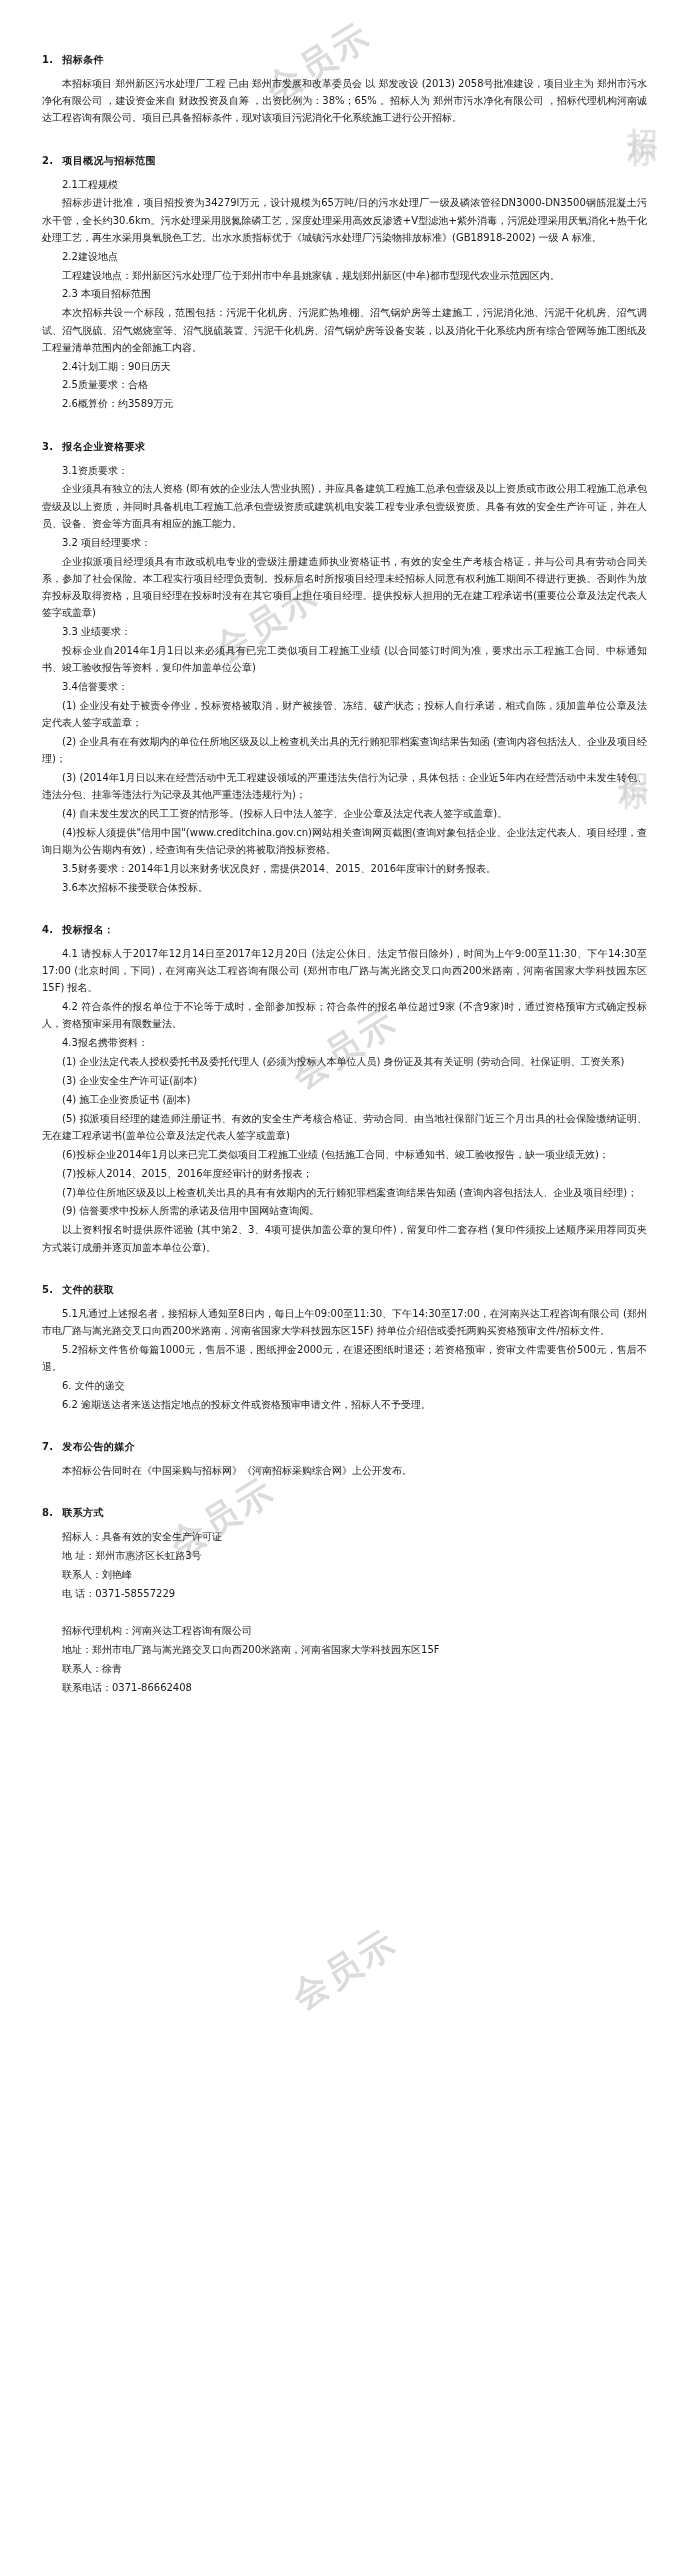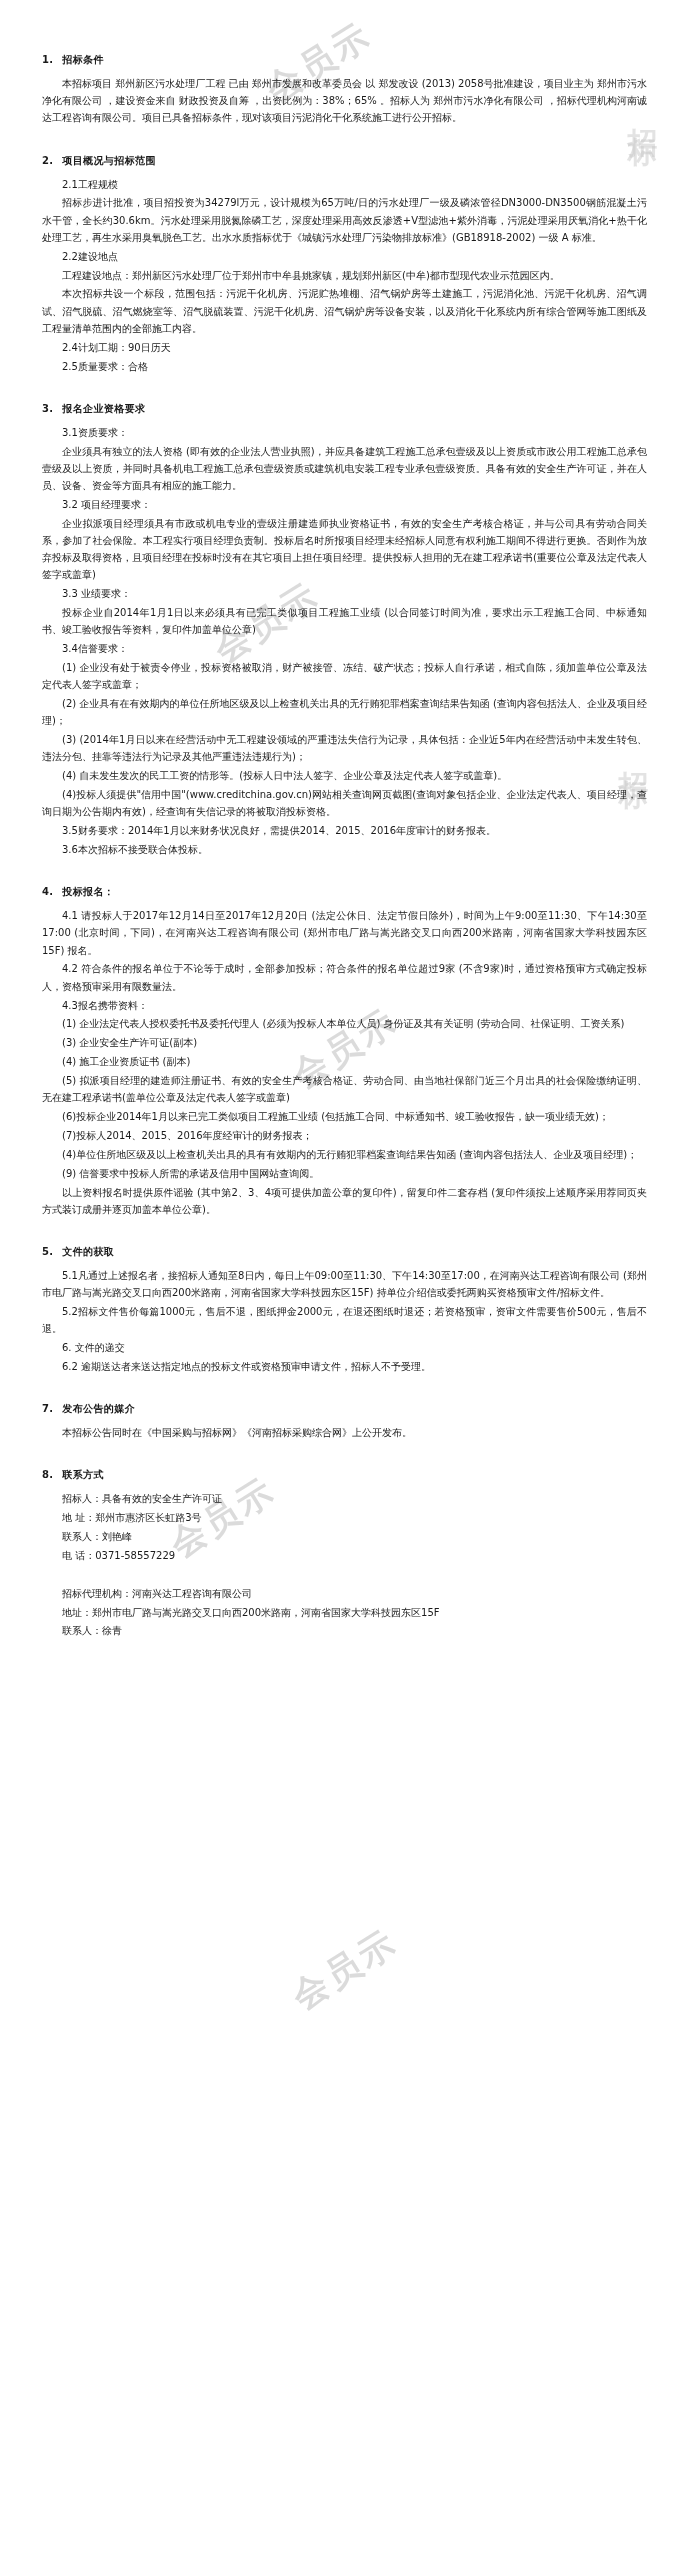--- a/index.html
+++ b/index.html
@@ -93,23 +93,25 @@
       <h2 class="sec"><span class="num">1.</span><span>招标条件</span></h2>
       <div class="blk">
         <p class="ind1">本招标项目 郑州新区污水处理厂工程 已由 郑州市发展和改革委员会 以 郑发改设 (2013) 2058号批准建设，项目业主为 郑州市污水净化有限公司 ，建设资金来自 财政投资及自筹 ，出资比例为：38%；65% 。招标人为 郑州市污水净化有限公司 ，招标代理机构河南诚达工程咨询有限公司。项目已具备招标条件，现对该项目污泥消化干化系统施工进行公开招标。</p>
       </div>
       <h2 class="sec"><span class="num">2.</span><span>项目概况与招标范围</span></h2>
       <div class="blk">
         <p class="ind2">2.1工程规模</p>
         <p class="ind1">招标步进计批准，项目招投资为34279l万元，设计规模为65万吨/日的污水处理厂一级及磷浓管径DN3000-DN3500钢筋混凝土污水干管，全长约30.6km。污水处理采用脱氮除磷工艺，深度处理采用高效反渗透+V型滤池+紫外消毒，污泥处理采用厌氧消化+热干化处理工艺，再生水采用臭氧脱色工艺。出水水质指标优于《城镇污水处理厂污染物排放标准》(GB18918-2002) 一级 A 标准。</p>
         <p class="ind2">2.2建设地点</p>
         <p class="ind2">工程建设地点：郑州新区污水处理厂位于郑州市中牟县姚家镇，规划郑州新区(中牟)都市型现代农业示范园区内。</p>
+        <p class="ind2">2.3 本项目招标范围</p>
         <p class="ind1">本次招标共设一个标段，范围包括：污泥干化机房、污泥贮热堆棚、沼气锅炉房等土建施工，污泥消化池、污泥干化机房、沼气调试、沼气脱硫、沼气燃烧室等、沼气脱硫装置、污泥干化机房、沼气锅炉房等设备安装，以及消化干化系统内所有综合管网等施工图纸及工程量清单范围内的全部施工内容。</p>
         <p class="ind2">2.4计划工期：90日历天</p>
         <p class="ind2">2.5质量要求：合格</p>
+        <p class="ind2">2.6概算价：约3589万元</p>
       </div>
       <h2 class="sec"><span class="num">3.</span><span>报名企业资格要求</span></h2>
       <div class="blk">
         <p class="ind2">3.1资质要求：</p>
         <p class="ind1">企业须具有独立的法人资格 (即有效的企业法人营业执照)，并应具备建筑工程施工总承包壹级及以上资质或市政公用工程施工总承包壹级及以上资质，并同时具备机电工程施工总承包壹级资质或建筑机电安装工程专业承包壹级资质。具备有效的安全生产许可证，并在人员、设备、资金等方面具有相应的施工能力。</p>
         <p class="ind2">3.2 项目经理要求：</p>
         <p class="ind1">企业拟派项目经理须具有市政或机电专业的壹级注册建造师执业资格证书，有效的安全生产考核合格证，并与公司具有劳动合同关系，参加了社会保险。本工程实行项目经理负责制。投标后名时所报项目经理未经招标人同意有权利施工期间不得进行更换。否则作为放弃投标及取得资格，且项目经理在投标时没有在其它项目上担任项目经理。提供投标人担用的无在建工程承诺书(重要位公章及法定代表人签字或盖章)</p>
         <p class="ind2">3.3 业绩要求：</p>
         <p class="ind1">投标企业自2014年1月1日以来必须具有已完工类似项目工程施工业绩 (以合同签订时间为准，要求出示工程施工合同、中标通知书、竣工验收报告等资料，复印件加盖单位公章)</p>
         <p class="ind2">3.4信誉要求：</p>
@@ -125,21 +127,21 @@
       <div class="blk">
         <p class="ind1">4.1 请投标人于2017年12月14日至2017年12月20日 (法定公休日、法定节假日除外)，时间为上午9:00至11:30、下午14:30至17:00 (北京时间，下同)，在河南兴达工程咨询有限公司 (郑州市电厂路与嵩光路交叉口向西200米路南，河南省国家大学科技园东区15F) 报名。</p>
         <p class="ind1">4.2 符合条件的报名单位于不论等于成时，全部参加投标；符合条件的报名单位超过9家 (不含9家)时，通过资格预审方式确定投标人，资格预审采用有限数量法。</p>
         <p class="ind2">4.3报名携带资料：</p>
         <p class="ind1">(1) 企业法定代表人授权委托书及委托代理人 (必须为投标人本单位人员) 身份证及其有关证明 (劳动合同、社保证明、工资关系)</p>
         <p class="ind2">(3) 企业安全生产许可证(副本)</p>
         <p class="ind2">(4) 施工企业资质证书 (副本)</p>
         <p class="ind1">(5) 拟派项目经理的建造师注册证书、有效的安全生产考核合格证、劳动合同、由当地社保部门近三个月出具的社会保险缴纳证明、无在建工程承诺书(盖单位公章及法定代表人签字或盖章)</p>
         <p class="ind2">(6)投标企业2014年1月以来已完工类似项目工程施工业绩 (包括施工合同、中标通知书、竣工验收报告，缺一项业绩无效)；</p>
         <p class="ind2">(7)投标人2014、2015、2016年度经审计的财务报表；</p>
-        <p class="ind1">(4)单位住所地区级及以上检查机关出具的具有有效期内的无行贿犯罪档案查询结果告知函 (查询内容包括法人、企业及项目经理)；</p>
+        <p class="ind1">(7)单位住所地区级及以上检查机关出具的具有有效期内的无行贿犯罪档案查询结果告知函 (查询内容包括法人、企业及项目经理)；</p>
         <p class="ind2">(9) 信誉要求中投标人所需的承诺及信用中国网站查询阅。</p>
         <p class="ind1">以上资料报名时提供原件谣验 (其中第2、3、4项可提供加盖公章的复印件)，留复印件二套存档 (复印件须按上述顺序采用荐同页夹方式装订成册并逐页加盖本单位公章)。</p>
       </div>
       <h2 class="sec"><span class="num">5.</span><span>文件的获取</span></h2>
       <div class="blk">
         <p class="ind1">5.1凡通过上述报名者，接招标人通知至8日内，每日上午09:00至11:30、下午14:30至17:00，在河南兴达工程咨询有限公司 (郑州市电厂路与嵩光路交叉口向西200米路南，河南省国家大学科技园东区15F) 持单位介绍信或委托两购买资格预审文件/招标文件。</p>
         <p class="ind1">5.2招标文件售价每篇1000元，售后不退，图纸押金2000元，在退还图纸时退还；若资格预审，资审文件需要售价500元，售后不退。</p>
         <p class="ind2">6. 文件的递交</p>
         <p class="ind2">6.2 逾期送达者来送达指定地点的投标文件或资格预审申请文件，招标人不予受理。</p>
       </div>
@@ -150,17 +152,18 @@
       <h2 class="sec"><span class="num">8.</span><span>联系方式</span></h2>
       <div class="blk">
         <p class="ind2">招标人：具备有效的安全生产许可证</p>
         <p class="ind2">地 址：郑州市惠济区长虹路3号</p>
         <p class="ind2">联系人：刘艳峰</p>
         <p class="ind2">电 话：0371-58557229</p>
         <p>&nbsp;</p>
         <p class="ind2">招标代理机构：河南兴达工程咨询有限公司</p>
         <p class="ind2">地址：郑州市电厂路与嵩光路交叉口向西200米路南，河南省国家大学科技园东区15F</p>
         <p class="ind2">联系人：徐青</p>
+        <p class="ind2">联系电话：0371-86662408</p>
       </div>
     </div>
 
 </div>
 
 
 </body></html>

